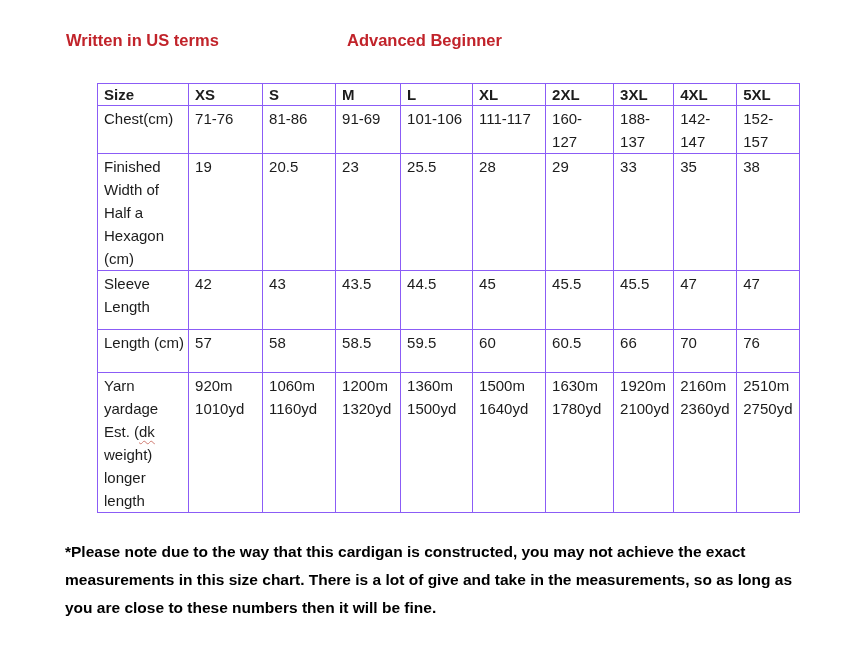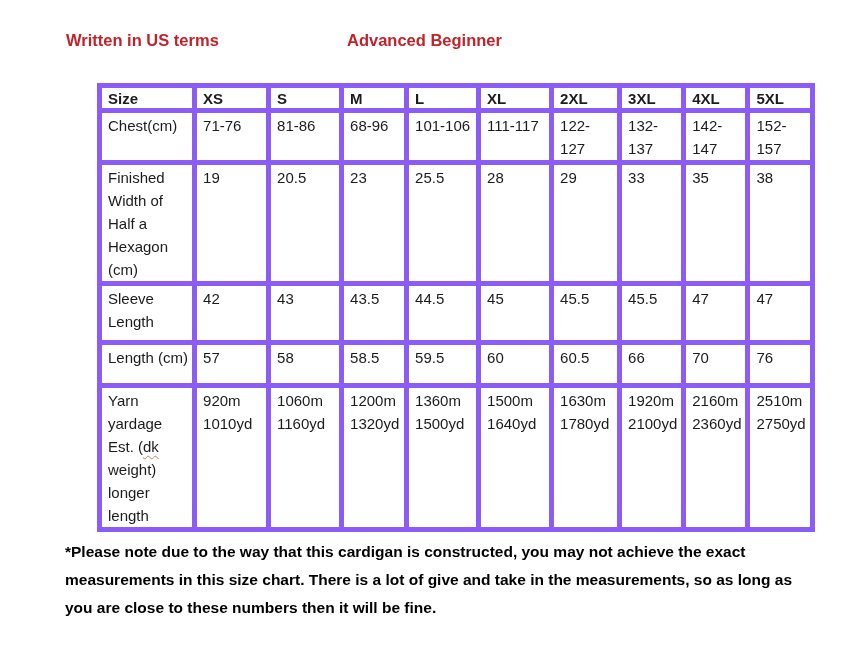--- a/index.html
+++ b/index.html
@@ -27,21 +27,21 @@
   table.size-chart {
     position: absolute;
     left: 97px;
     top: 83px;
     border-collapse: collapse;
     table-layout: fixed;
     font-size: 15px;
   }
   table.size-chart th,
   table.size-chart td {
-    border: 5px solid #8b5cf6;
+    border: 1px solid #8b5cf6;
     vertical-align: top;
     text-align: left;
     white-space: pre;          
     padding: 1px 4px 0 6px;
     line-height: 23px;
     font-weight: normal;
   }
   table.size-chart thead th {
     font-weight: bold;
     height: 22px;
@@ -109,26 +109,26 @@
           <th>3XL</th>
           <th>4XL</th>
           <th>5XL</th>
         </tr>
     </thead>
     <tbody>
         <tr>
           <td class="label">Chest(cm)</td>
           <td>71-76</td>
           <td>81-86</td>
-          <td>68-96</td>
+          <td>91-69</td>
           <td>101-106</td>
           <td>111-117</td>
-          <td>122-
+          <td>160-
 127</td>
-          <td>132-
+          <td>188-
 137</td>
           <td>142-
 147</td>
           <td>152-
 157</td>
         </tr>
         <tr>
           <td class="label">Finished
 Width of
 Half a

